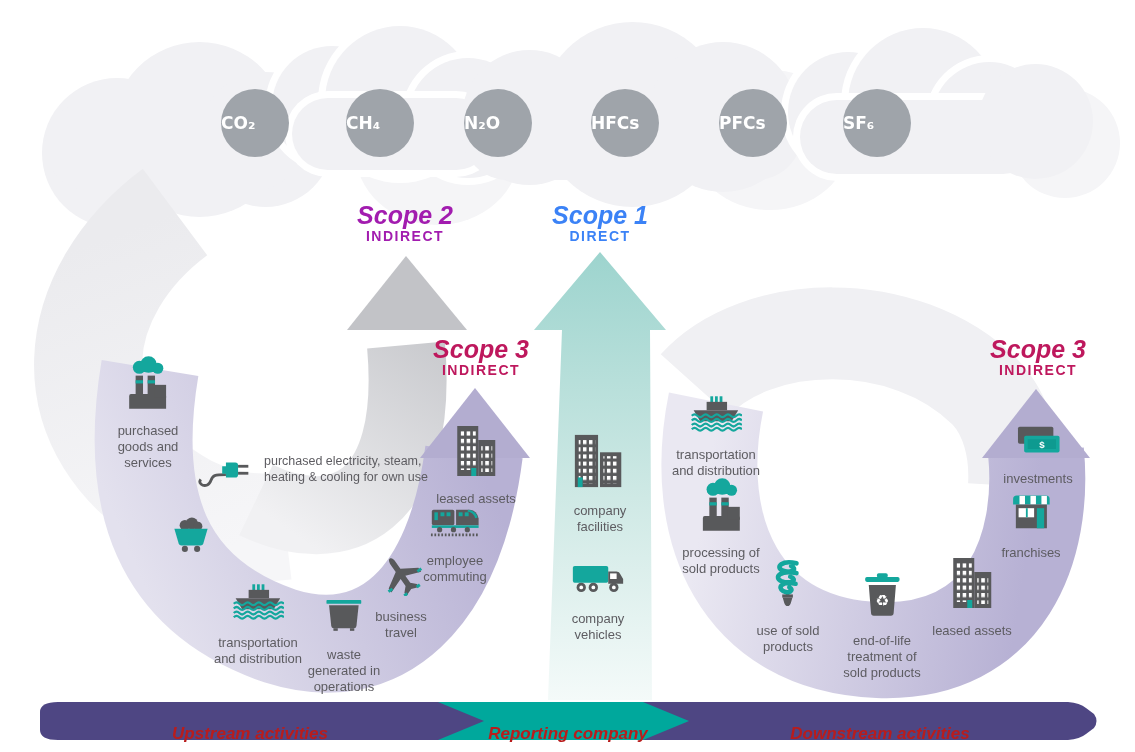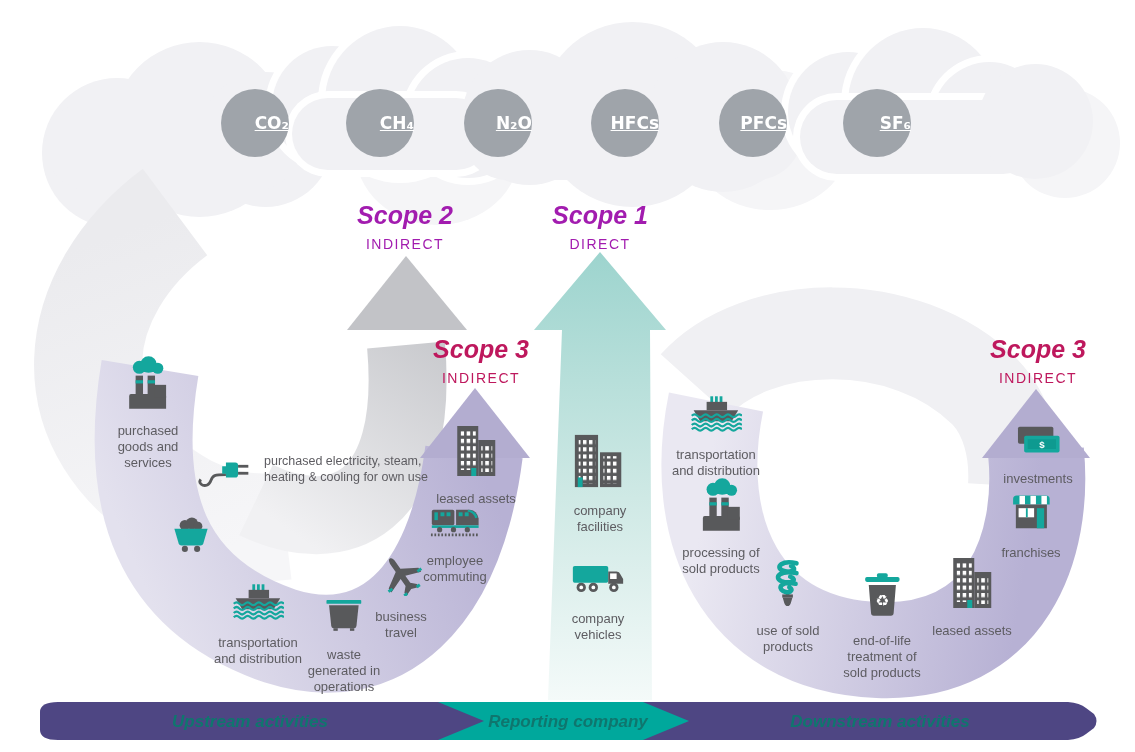--- a/index.html
+++ b/index.html
@@ -5,40 +5,40 @@
   html,body{margin:0;padding:0;background:#fff;}
   .stage{position:relative;width:1135px;height:752px;background:#fff;overflow:hidden;
          font-family:"Liberation Sans",sans-serif;}
   
   .cloud{position:absolute;background:#f1f1f4;border-radius:50%;}
   .cloud.rct{border-radius:46px;}
   .cloud.ring{box-shadow:0 0 0 7px #fff;}
   .cloud.lite{background:#f5f5f7;}
   
   .gas{position:absolute;width:68px;height:68px;border-radius:50%;background:#9fa4aa;
-       color:#fff;display:flex;align-items:center;justify-content:flex-end;
-       font-family:"DejaVu Sans",sans-serif;font-weight:bold;font-size:17px;text-decoration:underline;}
+       color:#fff;display:flex;align-items:center;justify-content:flex-start;
+       font-family:"DejaVu Sans",sans-serif;font-weight:bold;font-size:17px;}
   
   svg.layer{position:absolute;left:0;top:0;}
   
   .scope{position:absolute;transform:translateX(-50%);text-align:center;}
   .scope .t{font-size:25px;font-weight:bold;font-style:italic;line-height:1.05;}
-  .scope .s{font-size:14px;font-weight:normal;letter-spacing:1.5px;margin-top:8px;}
+  .scope .s{font-size:14px;font-weight:bold;letter-spacing:1.5px;margin-top:0;}
   .scope.gray{color:#a21caf;}
-  .scope.teal{color:#a21caf;}
+  .scope.teal{color:#3b82f6;}
   .scope.purple{color:#be185d;}
   
   .item{position:absolute;transform:translateX(-50%);display:flex;flex-direction:column;
         align-items:center;text-align:center;}
   .item .lbl{margin-top:13px;font-size:13px;line-height:1.22;color:#5d5c61;white-space:pre-line;}
   .note{position:absolute;display:flex;align-items:center;gap:11px;}
   .note .lbl{font-size:12.5px;line-height:1.25;color:#5d5c61;white-space:pre-line;text-align:left;}
   
-  .bar-label{position:absolute;transform:translate(-50%,-50%);color:#0f766e;font-weight:bold;
-             font-style:italic;font-size:17px;white-space:nowrap;}
+  .bar-label{position:absolute;transform:translate(-50%,-50%);color:#b91c1c;font-weight:bold;
+             font-style:italic;font-size:17px;white-space:nowrap;margin-top:12px;}
 </style>
 </head>
 <body>
 
 <div class="stage">
 
   <div class="cloud lite" style="left:355px;top:75px;width:165px;height:150px;"></div>
   <div class="cloud lite" style="left:690px;top:70px;width:160px;height:140px;"></div>
   <div class="cloud" style="left:42px;top:78px;width:150px;height:150px;border-radius:50%;"></div>
   <div class="cloud" style="left:112px;top:42px;width:175px;height:175px;"></div>

